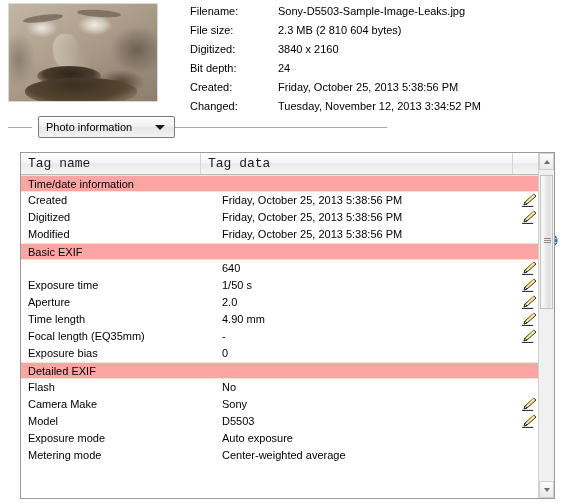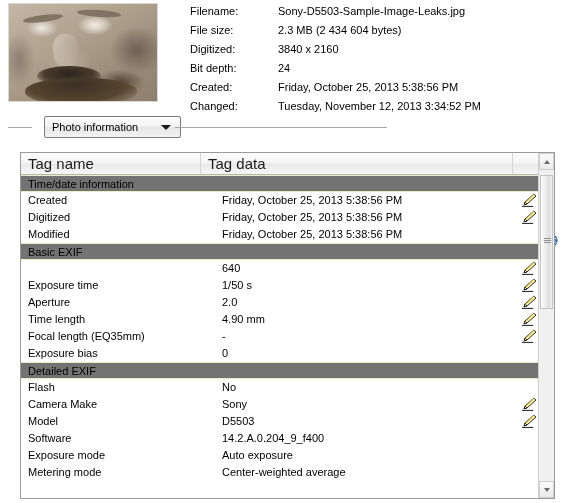--- a/index.html
+++ b/index.html
@@ -106,21 +106,21 @@
     width: 561px; height: 32px;
   }
   #left-rule {
     position: absolute;
     left: 8px; top: 15px;
     width: 24px; height: 1px;
     background: #a7a6aa;
   }
   #combo {
     position: absolute;
-    left: 44px; top: 4px;
+    left: 38px; top: 4px;
     width: 137px; height: 22px;
     border: 1px solid #7a7a7a;
     border-radius: 2px;
     background: linear-gradient(180deg, #fdfdfd 0%, #f2f2f2 46%, #e6e6e6 52%, #f3f3f3 100%);
     box-sizing: border-box;
     cursor: default;
   }
   #combo .combo-text {
     position: absolute;
     left: 7px; top: 3px;
@@ -173,46 +173,47 @@
     width: 533px; height: 22px;
     background: linear-gradient(180deg, #fefefe 0%, #f4f4f4 48%, #e9e9e9 52%, #f6f6f6 100%);
     border-bottom: 1px solid #b6b6b6;
     box-sizing: border-box;
   }
   .hcell {
     position: absolute;
     top: 0;
     height: 21px;
     line-height: 21px;
-    font-size: 15px;
+    font-size: 13px;
     color: #1b1b1b;
     padding-left: 7px;
     box-sizing: border-box;
     border-right: 1px solid #d5d5d5;
     cursor: default;
+    font-family: Liberation Mono, monospace;
   }
   #hcell-name { left: 0; width: 180px; }
   #hcell-data { left: 180px; width: 312px; }
   #hcell-edit { left: 492px; width: 26px; border-right: 1px solid #d5d5d5; }
 
   #rows-viewport {
     position: absolute;
     left: 0; top: 22px;
     width: 518px; height: 325px;
     overflow: hidden;
   }
   .row {
     position: relative;
     height: 17px;
     line-height: 17px;
     width: 518px;
     box-sizing: border-box;
   }
   .row.group {
-    background: #737373;
+    background: #fca5a5;
     border-top: 1px solid #ebebc4;
     border-bottom: 1px solid #ebebc4;
   }
   .row .cname {
     position: absolute;
     left: 7px; top: 0;
     width: 190px;
     font-size: 11px;
     color: #000;
     white-space: nowrap;
@@ -302,21 +303,21 @@
     <div class="mustache"></div>
     <div class="beard"></div>
   </div>
 
   <div class="info-row" style="top:3px">
     <span class="info-label">Filename:</span>
     <span class="info-value">Sony-D5503-Sample-Image-Leaks.jpg</span>
   </div>
   <div class="info-row" style="top:22px">
     <span class="info-label">File size:</span>
-    <span class="info-value">2.3 MB (2 434 604 bytes)</span>
+    <span class="info-value">2.3 MB (2 810 604 bytes)</span>
   </div>
   <div class="info-row" style="top:41px">
     <span class="info-label">Digitized:</span>
     <span class="info-value">3840 x 2160</span>
   </div>
   <div class="info-row" style="top:60px">
     <span class="info-label">Bit depth:</span>
     <span class="info-value">24</span>
   </div>
   <div class="info-row" style="top:79px">
@@ -526,24 +527,20 @@
         <span class="cedit">
           <svg class="pencil" width="16" height="15" viewBox="0 0 16 15" aria-hidden="true">
             <path d="M12.9 1.1 L15.0 3.1 L6.0 11.0 L3.1 11.8 L3.9 9.0 Z" fill="#f7ea94" stroke="#1d1d1d" stroke-width="0.9" stroke-linejoin="round"></path>
             <path d="M3.9 9.0 L6.0 11.0 L3.1 11.8 Z" fill="#fdfbe8" stroke="#1d1d1d" stroke-width="0.9" stroke-linejoin="round"></path>
             <line x1="12.9" y1="1.1" x2="4.3" y2="9.4" stroke="#c9bb56" stroke-width="0.8"></line>
             <line x1="1.0" y1="13.4" x2="12.2" y2="13.4" stroke="#1d1d1d" stroke-width="1.0"></line>
           </svg>
         </span>
       </div>
       <div class="row">
-        <span class="cname">Software</span>
-        <span class="cdata">14.2.A.0.204_9_f400</span>
-      </div>
-      <div class="row">
         <span class="cname">Exposure mode</span>
         <span class="cdata">Auto exposure</span>
       </div>
       <div class="row">
         <span class="cname">Metering mode</span>
         <span class="cdata">Center-weighted average</span>
       </div>
     </div>
 
   <div id="vscroll">

